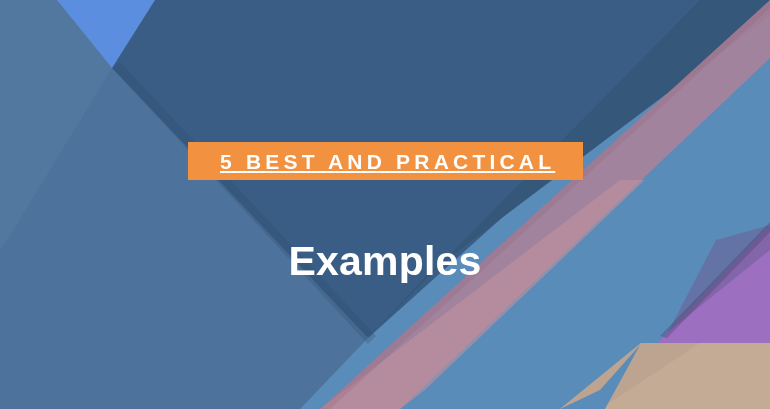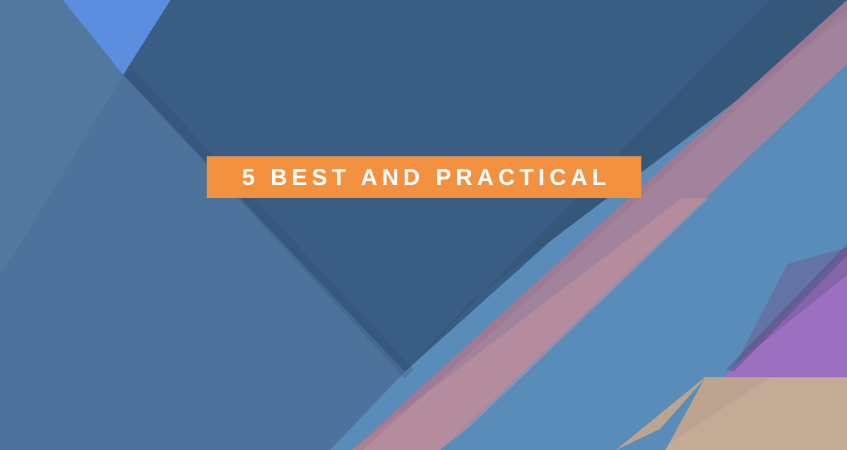--- a/index.html
+++ b/index.html
@@ -50,20 +50,21 @@
   }
 
   #badge-label {
     color: #ffffff;
     font-size: 21px;
     font-weight: bold;
     letter-spacing: 4.2px;
     line-height: 1;
     white-space: nowrap;
     text-indent: 4.2px;
+    text-decoration: underline;
   }
 
   #headline {
     position: absolute;
     left: 0;
     top: 192px;
     width: 770px;
     text-align: center;
     color: #ffffff;
     font-size: 45px;
@@ -133,16 +134,17 @@
 
   </svg>
 
   <div id="text-stack">
 
     <div id="badge">
       <span id="badge-label">5 BEST AND PRACTICAL</span>
     </div>
 
 
+    <div id="subhead">Examples</div>
 
   </div>
 
 </div>
 
 </body></html>

